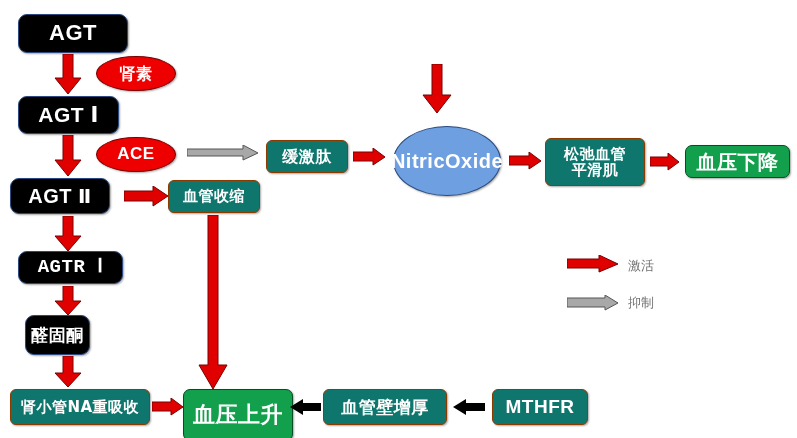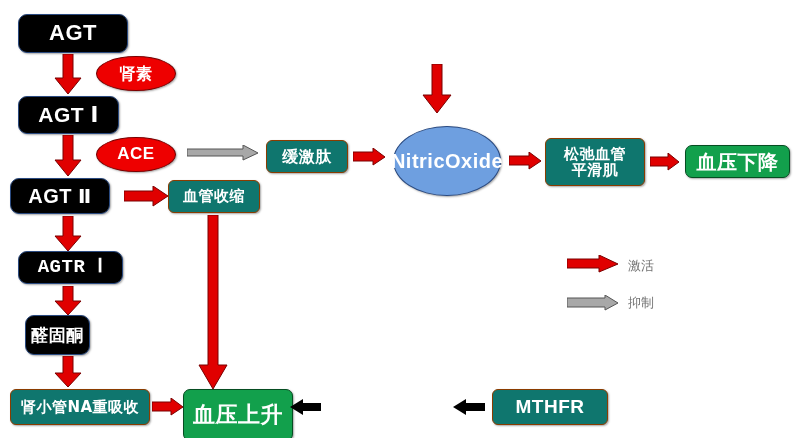--- a/index.html
+++ b/index.html
@@ -216,34 +216,37 @@
   <div class="arrow" style="left:650px; top:153px; width:30px; height:18px;">
     <svg width="30" height="18" viewBox="0 0 30 18">
       <polygon points="0,4 18,4 18,0 29,9 18,17 18,13 0,13" fill="#e00000" stroke="#7a0000" stroke-width="1"></polygon>
     </svg>
   </div>
 
   <div class="node green cjk" style="left:685px; top:145px; width:105px; height:33px; font-size:20px;">
     <span>血压下降</span>
   </div>
 
+  <div class="node orange cjk" style="left:323px; top:389px; width:124px; height:36px; font-size:17px;">
+    <span>血管壁增厚</span>
+  </div>
 
   <div class="arrow" style="left:290px; top:398px; width:32px; height:18px;">
     <svg width="32" height="18" viewBox="0 0 32 18">
       <polygon points="0,9 13,1 13,5 31,5 31,13 13,13 13,17" fill="#000000"></polygon>
     </svg>
   </div>
 
   <div class="arrow" style="left:453px; top:398px; width:33px; height:18px;">
     <svg width="33" height="18" viewBox="0 0 33 18">
       <polygon points="0,9 13,1 13,5 32,5 32,13 13,13 13,17" fill="#000000"></polygon>
     </svg>
   </div>
 
-  <div class="node orange latin" style="left:492px; top:389px; width:116px; height:36px; font-size:19px;">
+  <div class="node orange latin" style="left:492px; top:389px; width:96px; height:36px; font-size:19px;">
     <span>MTHFR</span>
   </div>
 
   <div class="arrow" style="left:567px; top:255px; width:52px; height:18px;">
     <svg width="52" height="18" viewBox="0 0 52 18">
       <polygon points="0,4 32,4 32,0 51,9 32,17 32,13 0,13" fill="#e00000" stroke="#7a0000" stroke-width="1"></polygon>
     </svg>
   </div>
   <div class="legend-label cjk" style="left:628px; top:257px;">激活</div>
 

